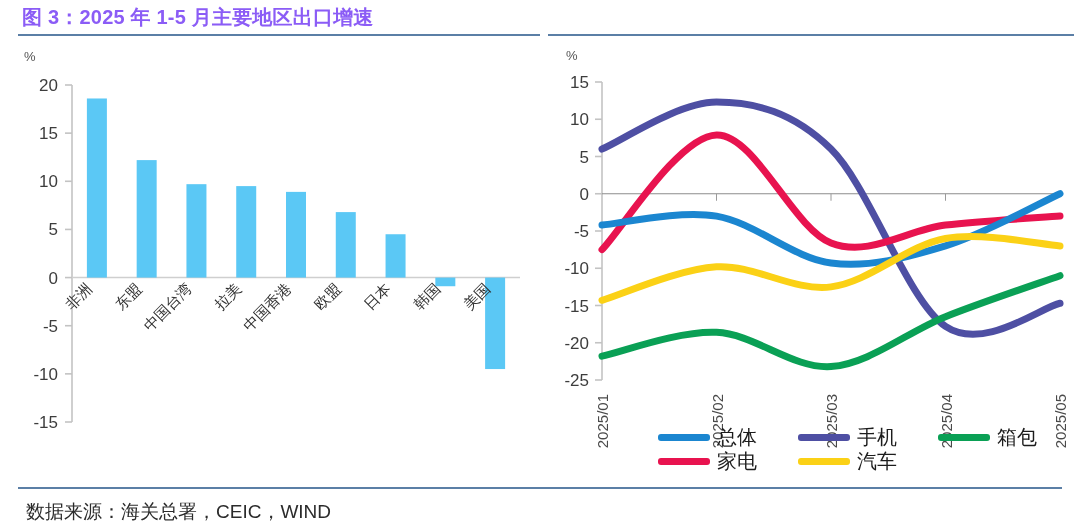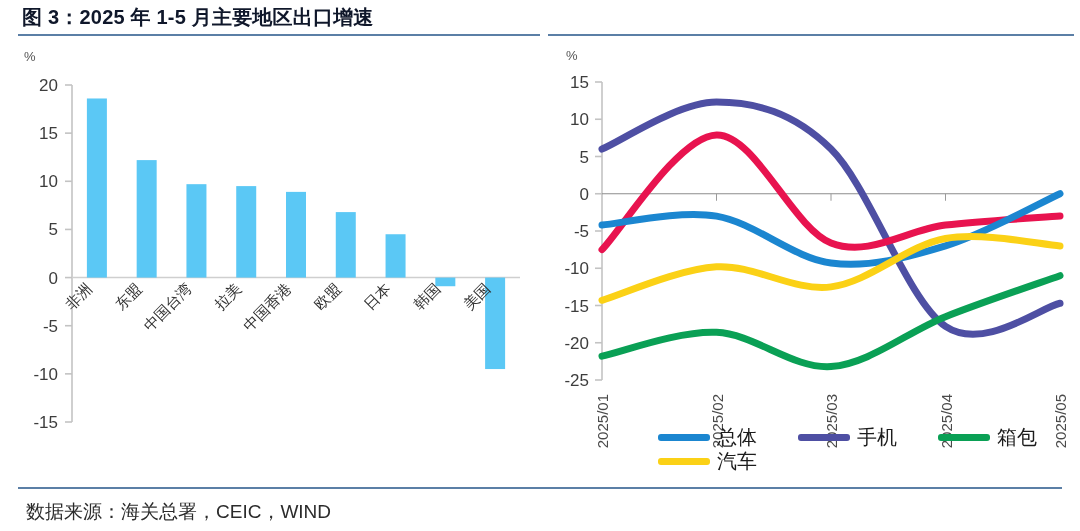--- a/index.html
+++ b/index.html
@@ -12,21 +12,21 @@
   }
   .page{position:relative;width:1080px;height:531px;}
 
   
   .title-row{display:flex;width:1080px;height:40px;}
   .title-cell{position:relative;box-sizing:border-box;height:40px;}
   .title-cell.left{width:540px;padding:2px 0 0 22px;}
   .title-cell.right{width:540px;padding:2px 0 0 22px;}
   .title-text{
     font-size:20px;line-height:30px;font-weight:600;
-    color:#0f172a;white-space:nowrap;letter-spacing:.2px;
+    color:#8b5cf6;white-space:nowrap;letter-spacing:.2px;
   }
   .title-rule{
     position:absolute;left:0;right:0;bottom:4px;height:2px;background:#5b7fa6;
   }
   .title-cell.left .title-rule{left:18px;right:0;}
   .title-cell.right .title-rule{left:8px;right:6px;}
 
   
   .footer{
     position:absolute;left:0;bottom:0;width:1080px;height:44px;
@@ -186,20 +186,24 @@
               <span class="legend-swatch" style="background: rgb(78, 79, 163);"></span>
               <span class="legend-text">手机</span>
             </div>
             <div class="legend-item">
               <span class="legend-swatch" style="background: rgb(10, 160, 85);"></span>
               <span class="legend-text">箱包</span>
             </div>
           </div>
           <div class="legend-row">
             <div class="legend-item">
+              <span class="legend-swatch" style="background: rgb(232, 19, 79);"></span>
+              <span class="legend-text">家电</span>
+            </div>
+            <div class="legend-item">
               <span class="legend-swatch" style="background: rgb(251, 209, 22);"></span>
               <span class="legend-text">汽车</span>
             </div>
           </div>
         </div>
     </div>
 
   </div>
 
   <div class="footer">

